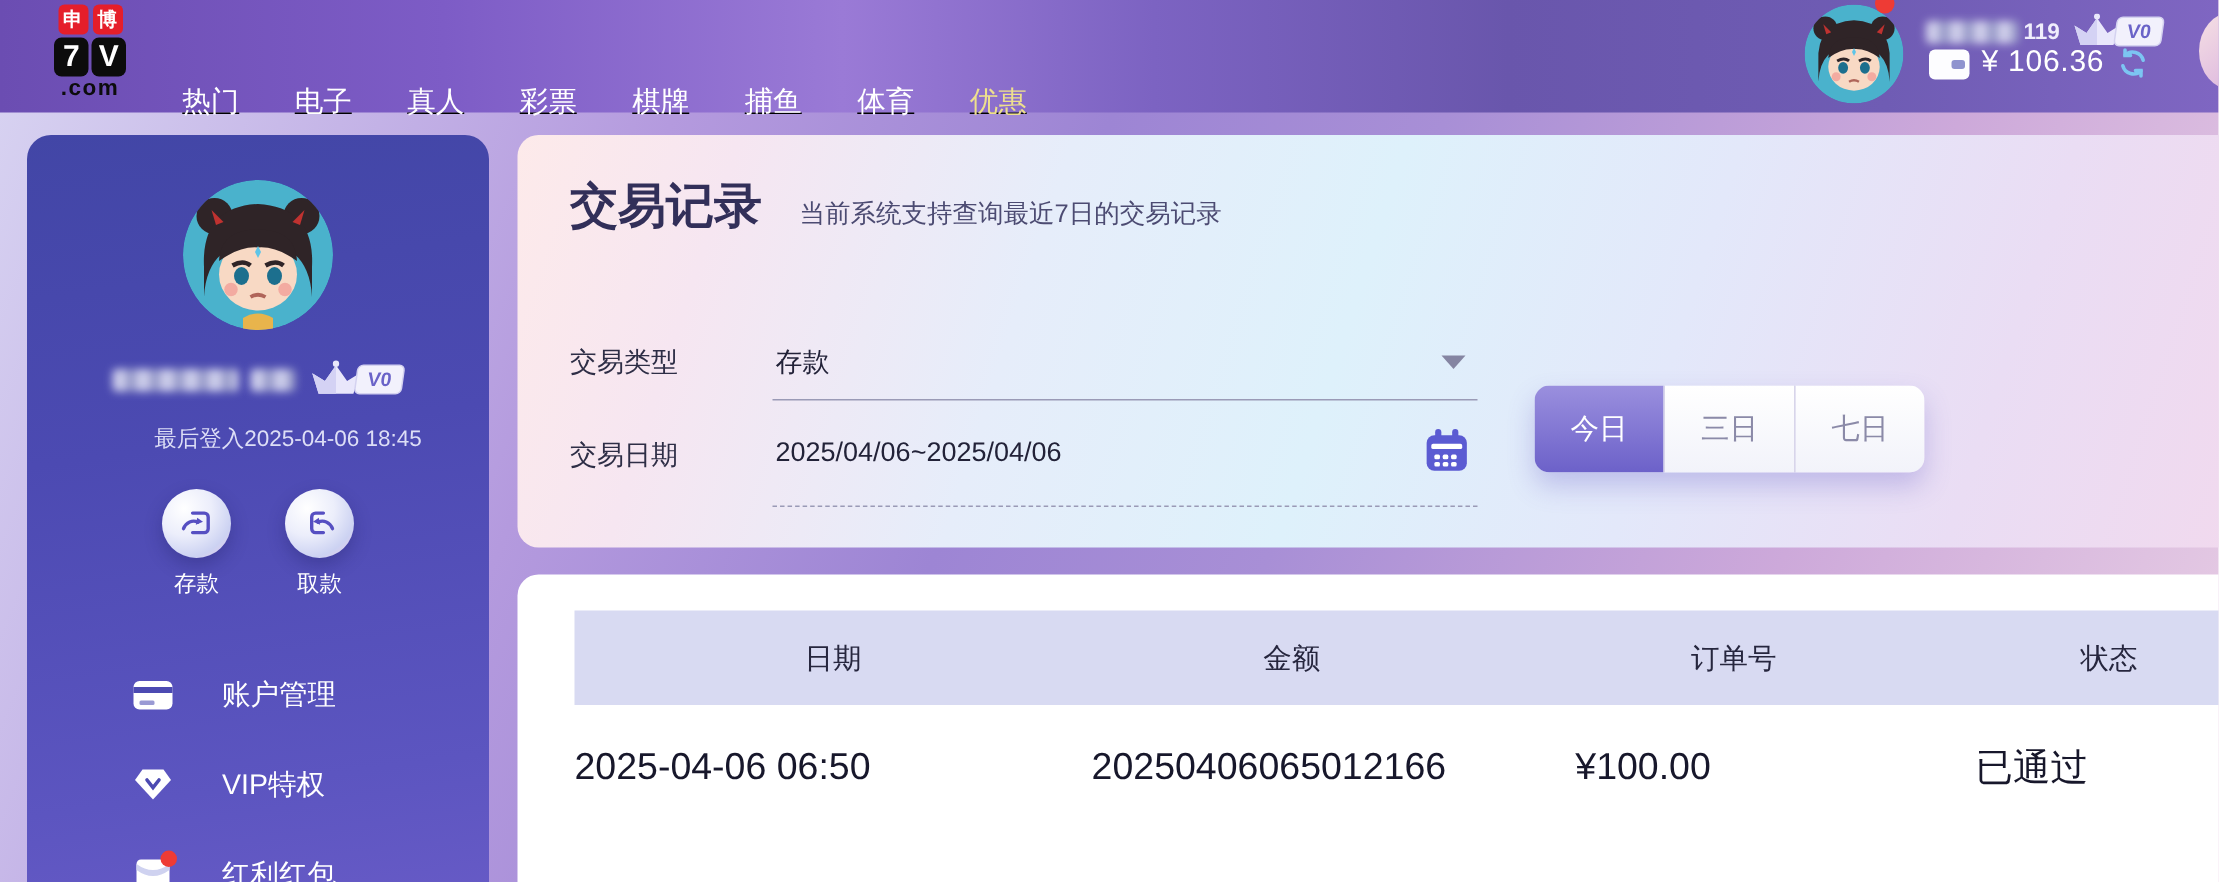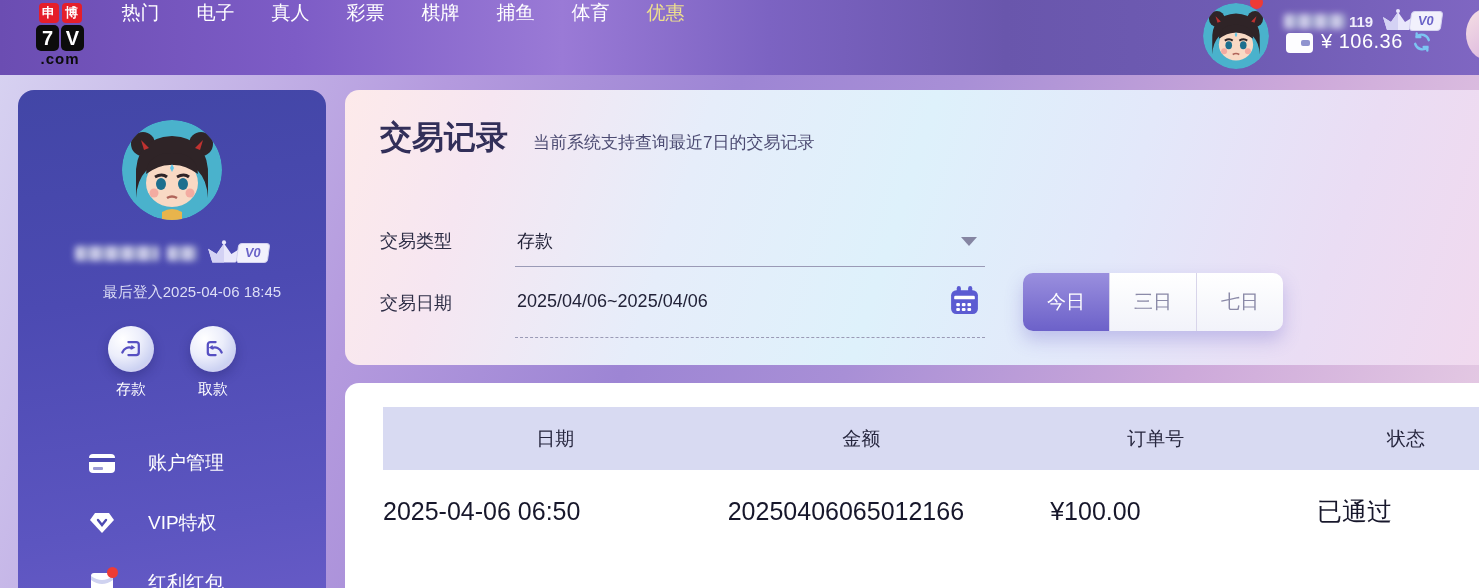--- a/index.html
+++ b/index.html
@@ -17,21 +17,21 @@
   }
   .logo { position:absolute; left:24px; top:3px; width:72px; text-align:center; cursor:pointer; }
   .logo-row1 { display:flex; justify-content:center; gap:3px; }
   .red-sq { display:block; width:20px; height:20px; border-radius:4px; background:#e51e2a;
             color:#fff; font-size:13px; line-height:20px; font-weight:bold; }
   .logo-row2 { display:flex; justify-content:center; gap:2px; margin-top:2px; }
   .blk-sq { display:block; width:23px; height:26px; border-radius:5px; background:#0c0c0c;
             color:#fff; font-size:20px; line-height:26px; font-weight:bold; }
   .logo-suffix { color:#0c0c0c; font-weight:bold; font-size:15px; letter-spacing:1px; margin-top:0; line-height:16px; }
 
-  .nav { position:absolute; left:103px; top:0; height:81px; display:flex; align-items:flex-start; }
+  .nav { position:absolute; left:103px; top:0; height:81px; display:flex; align-items:flex-end;text-decoration:underline; }
   .nav-item { width:75px; text-align:center; color:#fff; font-size:19px; cursor:pointer; text-decoration:none; }
   .nav-item.highlight { color:#eee08d; }
 
   .tb-avatar { position:absolute; left:1203px; top:3px; width:66px; height:66px; border-radius:50%;
                overflow:hidden; cursor:pointer; }
   .notif-dot { position:absolute; left:1250px; top:-4px; width:13px; height:13px; border-radius:50%;
                background:#ee3b35; }
   .user-line1 { position:absolute; left:1284px; top:9px; display:flex; align-items:center; gap:7px; }
   .blur-block { height:15px; border-radius:3px; opacity:.9;
                 background:repeating-linear-gradient(90deg,#d9daf0 0 9px,#9fa3cc 9px 16px); filter:blur(3px); }
@@ -80,21 +80,21 @@
   .fp-subtitle { font-size:17px; color:#4c4b72; }
   .f-label { position:absolute; left:35px; font-size:18px; color:#2e2e46; }
   .f-value { position:absolute; left:172px; font-size:18px; color:#222238; }
   .lbl-1,.val-1 { top:139px; } .lbl-2,.val-2 { top:201px; }
   .caret-down { position:absolute; left:616px; top:147px; width:0; height:0; cursor:pointer;
                 border-left:8px solid transparent; border-right:8px solid transparent;
                 border-top:9px solid #8585a2; }
   .u-solid { position:absolute; left:170px; top:176px; width:470px; border-bottom:1px solid #9a9ab6; }
   .u-dash  { position:absolute; left:170px; top:247px; width:470px; border-bottom:1px dashed #9a9ab6; }
   .cal-ic { position:absolute; left:603px; top:194px; cursor:pointer; }
-  .range-group { position:absolute; left:678px; top:183px; width:260px; height:58px; display:flex;
+  .range-group { position:absolute; left:678px; top:167px; width:260px; height:58px; display:flex;
                  border-radius:10px; overflow:hidden; box-shadow:0 9px 18px rgba(104,92,198,.30); }
   .range-btn { flex:1; display:flex; align-items:center; justify-content:center; font-size:19px;
                color:#8b8aa8; background:linear-gradient(180deg,#ffffff 0%,#f2f3fa 100%); cursor:pointer; }
   .range-btn + .range-btn { border-left:1px solid #d8d5ea; }
   .range-btn.active { background:linear-gradient(180deg,#9a8fde 0%,#6c61c9 100%); color:#fff; border-left:none; }
 
   
   .table-panel { position:absolute; left:345px; top:383px; width:1150px; height:205px;
                  background:#ffffff; border-radius:14px 14px 0 0; }
   .t-header { position:absolute; left:38px; top:24px; width:1112px; height:63px; display:flex;

